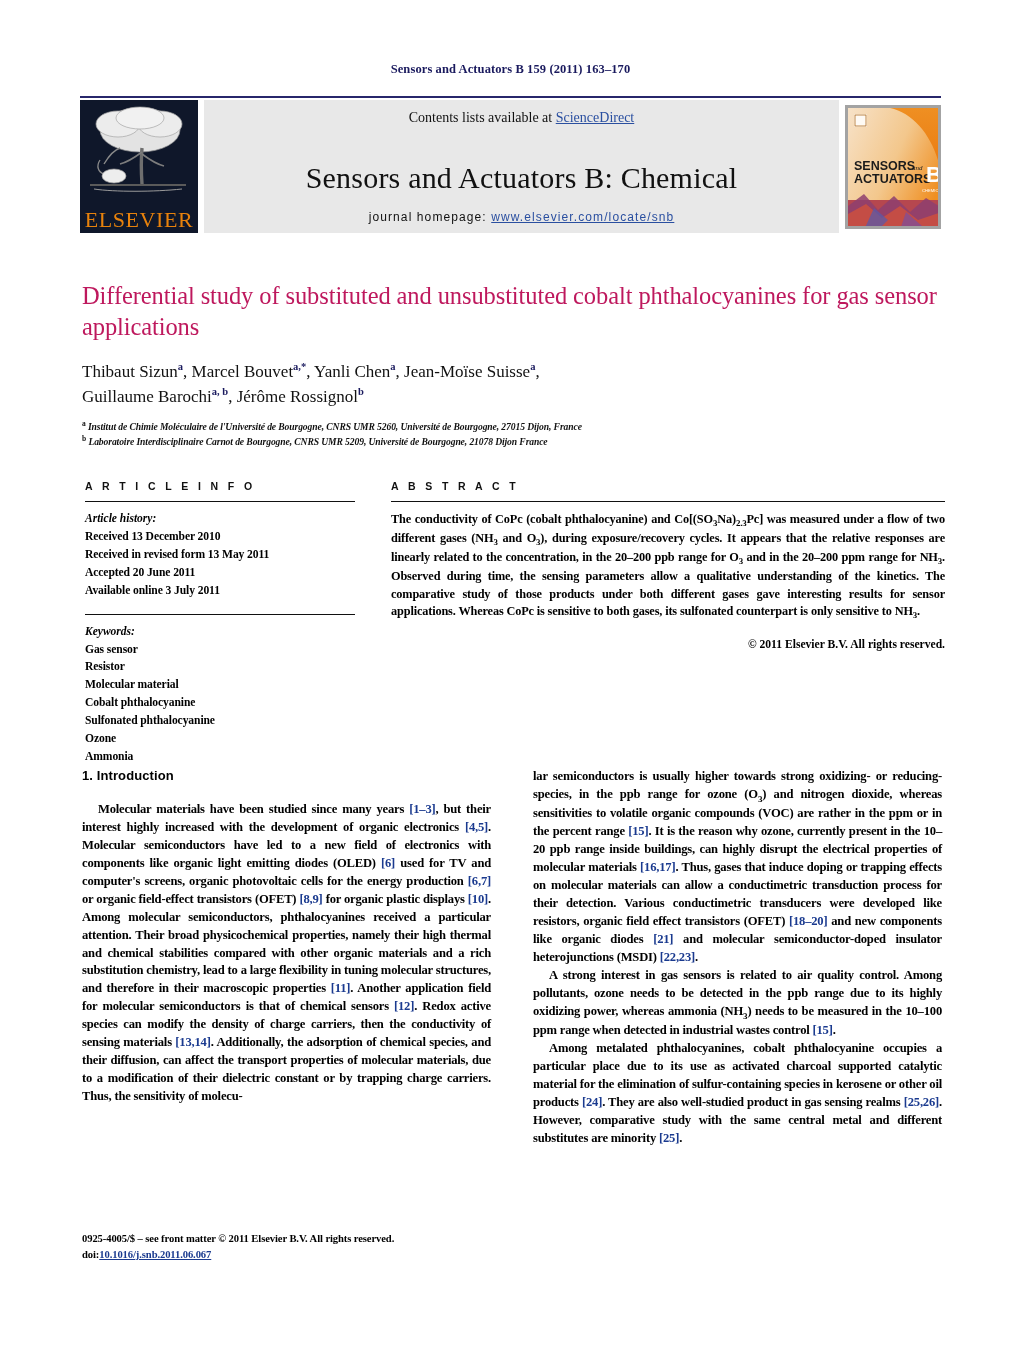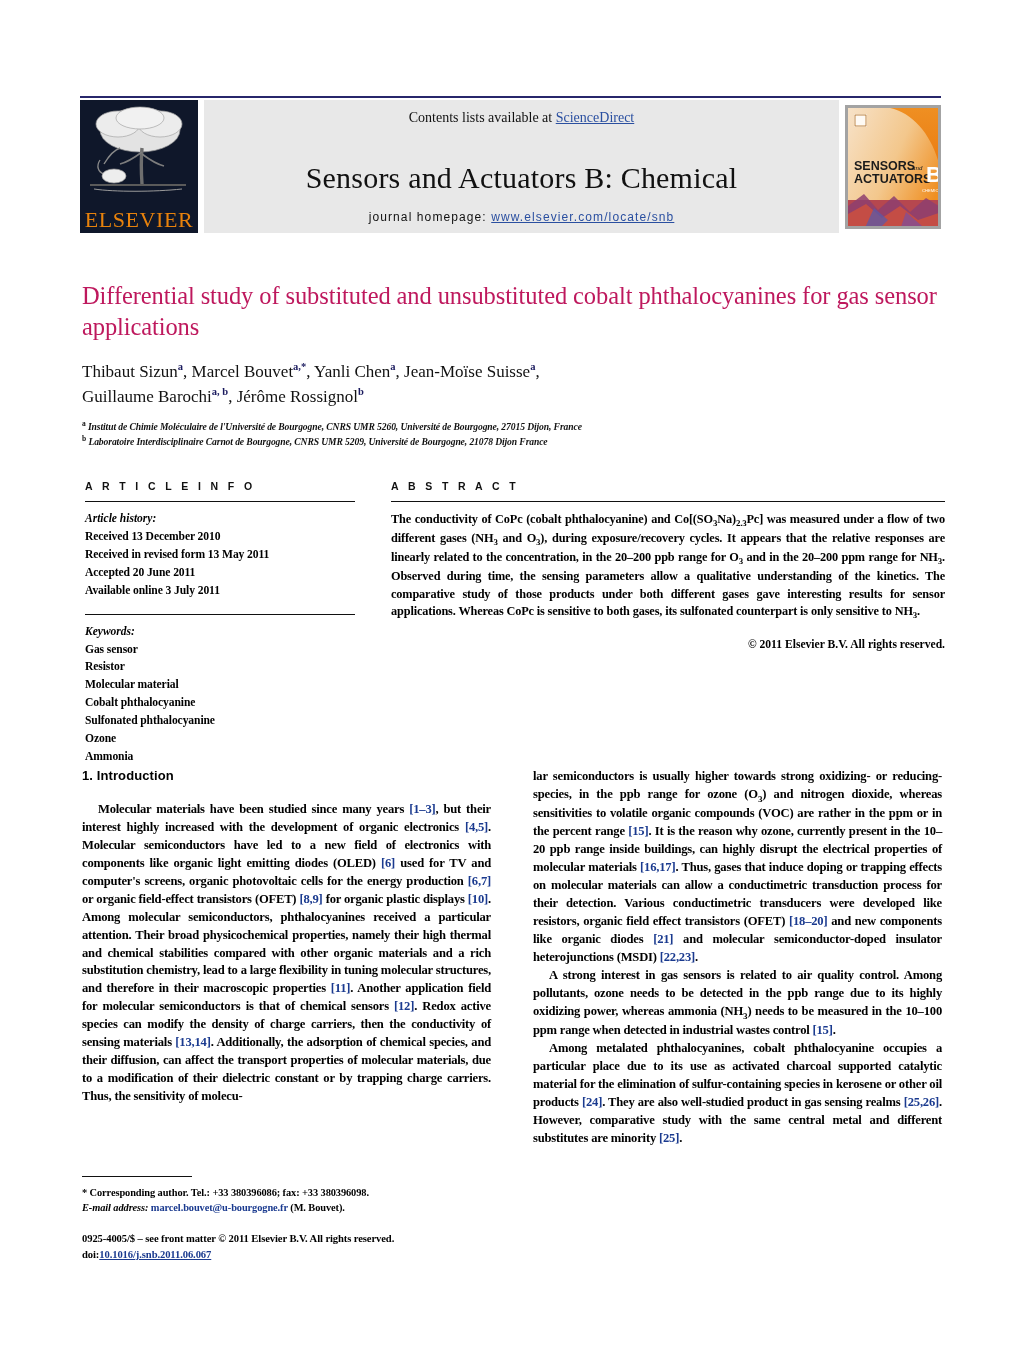--- a/index.html
+++ b/index.html
@@ -250,20 +250,21 @@
   }
   .footer .doi { color: #1a3a8f; }
 
   sub, sup { font-size: 72%; }
 </style>
 </head>
 <body>
 
 <div class="page">
 
+  <div class="running-head">Sensors and Actuators B 159 (2011) 163–170</div>
 
   <div class="masthead">
     <div class="masthead-inner">
 
       <div class="elsevier-logo">
         <svg class="tree-svg" width="108" height="92" viewBox="0 0 108 92">
           <g stroke="#8a8a8a" stroke-width="0.7" fill="none">
             <ellipse cx="56" cy="26" rx="40" ry="22" fill="#e3e3e3" stroke="#9a9a9a"></ellipse>
             <ellipse cx="34" cy="20" rx="22" ry="13" fill="#ececec" stroke="#a5a5a5"></ellipse>
             <ellipse cx="76" cy="20" rx="22" ry="13" fill="#ececec" stroke="#a5a5a5"></ellipse>
@@ -376,24 +377,19 @@
         <p class="body">Molecular materials have been studied since many years <span class="ref">[1–3]</span>, but their interest highly increased with the development of organic electronics <span class="ref">[4,5]</span>. Molecular semiconductors have led to a new field of electronics with components like organic light emitting diodes (OLED) <span class="ref">[6]</span> used for TV and computer's screens, organic photovoltaic cells for the energy production <span class="ref">[6,7]</span> or organic field-effect transistors (OFET) <span class="ref">[8,9]</span> for organic plastic displays <span class="ref">[10]</span>. Among molecular semiconductors, phthalocyanines received a particular attention. Their broad physicochemical properties, namely their high thermal and chemical stabilities compared with other organic materials and a rich substitution chemistry, lead to a large flexibility in tuning molecular structures, and therefore in their macroscopic properties <span class="ref">[11]</span>. Another application field for molecular semiconductors is that of chemical sensors <span class="ref">[12]</span>. Redox active species can modify the density of charge carriers, then the conductivity of sensing materials <span class="ref">[13,14]</span>. Additionally, the adsorption of chemical species, and their diffusion, can affect the transport properties of molecular materials, due to a modification of their dielectric constant or by trapping charge carriers. Thus, the sensitivity of molecu-</p>
       </div>
       <div class="bcol right">
         <p class="body cont">lar semiconductors is usually higher towards strong oxidizing- or reducing-species, in the ppb range for ozone (O<sub>3</sub>) and nitrogen dioxide, whereas sensitivities to volatile organic compounds (VOC) are rather in the ppm or in the percent range <span class="ref">[15]</span>. It is the reason why ozone, currently present in the 10–20 ppb range inside buildings, can highly disrupt the electrical properties of molecular materials <span class="ref">[16,17]</span>. Thus, gases that induce doping or trapping effects on molecular materials can allow a conductimetric transduction process for their detection. Various conductimetric transducers were developed like resistors, organic field effect transistors (OFET) <span class="ref">[18–20]</span> and new components like organic diodes <span class="ref">[21]</span> and molecular semiconductor-doped insulator heterojunctions (MSDI) <span class="ref">[22,23]</span>.</p>
         <p class="body">A strong interest in gas sensors is related to air quality control. Among pollutants, ozone needs to be detected in the ppb range due to its highly oxidizing power, whereas ammonia (NH<sub>3</sub>) needs to be measured in the 10–100 ppm range when detected in industrial wastes control <span class="ref">[15]</span>.</p>
         <p class="body">Among metalated phthalocyanines, cobalt phthalocyanine occupies a particular place due to its use as activated charcoal supported catalytic material for the elimination of sulfur-containing species in kerosene or other oil products <span class="ref">[24]</span>. They are also well-studied product in gas sensing realms <span class="ref">[25,26]</span>. However, comparative study with the same central metal and different substitutes are minority <span class="ref">[25]</span>.</p>
       </div>
     </div>
   </div>
 
-  <div class="footnote">
-    <div class="fn-rule"></div>
-    <div class="fn-line"><b>*</b> Corresponding author. Tel.: +33 380396086; fax: +33 380396098.</div>
-    <div class="fn-line"><span class="ital">E-mail address:</span> <span class="link">marcel.bouvet@u-bourgogne.fr</span> (M. Bouvet).</div>
-  </div>
 
   <div class="footer">
     <div>0925-4005/$ – see front matter © 2011 Elsevier B.V. All rights reserved.</div>
     <div><span>doi:</span><a class="doi" href="#">10.1016/j.snb.2011.06.067</a></div>
   </div>
 
 </div>
 
 </body></html>

